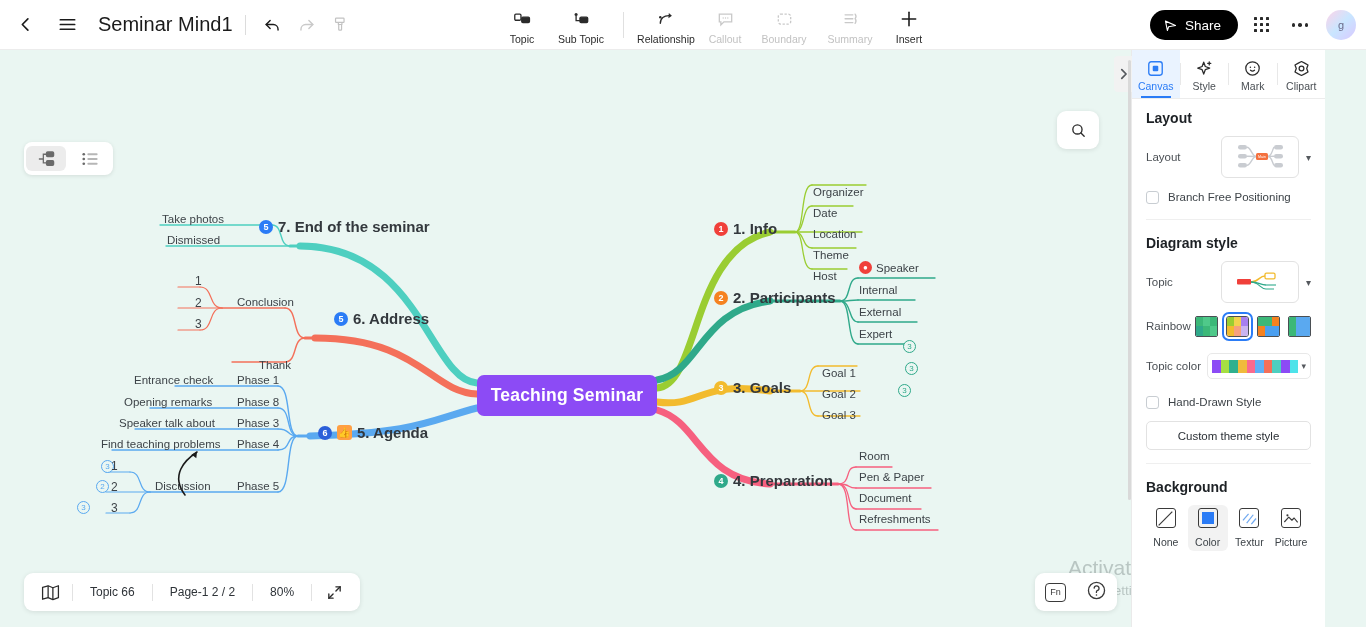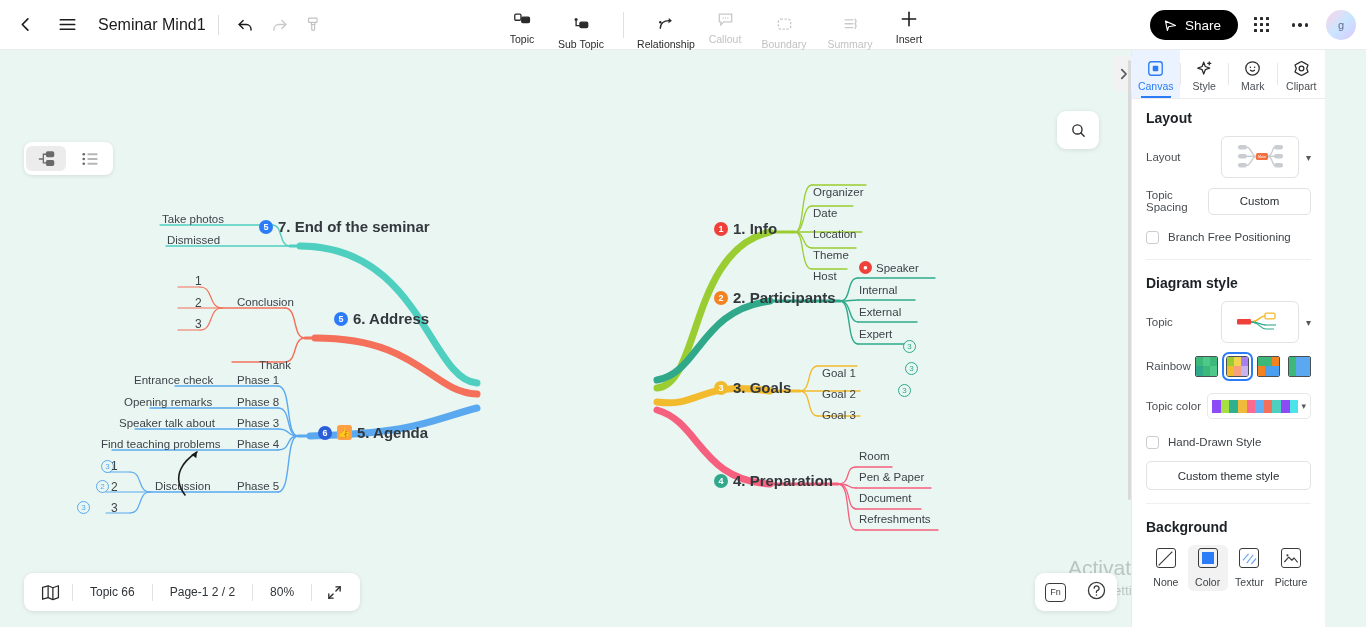--- a/index.html
+++ b/index.html
@@ -14,32 +14,32 @@
   
   .topbar{
     position:absolute; left:0; top:0; width:1366px; height:50px;
     background:#ffffff; display:flex; align-items:center;
     border-bottom:1px solid #ececec; z-index:40;
   }
   .tb-icon{ display:flex; align-items:center; justify-content:center; cursor:pointer; }
   .back-arrow{ width:34px; height:34px; margin-left:8px; }
   .hamburger{ width:34px; height:34px; margin-left:8px; }
   .doc-title{
-    font-size:16px; color:#1b1b1b; margin-left:14px; white-space:nowrap;
+    font-size:20px; color:#1b1b1b; margin-left:14px; white-space:nowrap;
   }
   .tb-divider{ width:1px; height:20px; background:#dcdcdc; margin:0 12px; }
 
   .undo, .redo, .brush{ width:30px; height:30px; margin-right:4px; }
 
   .tool-group{ position:absolute; left:496px; top:0; height:50px; display:flex; align-items:flex-start; }
   .tool{
     width:52px; height:50px; display:flex; flex-direction:column;
     align-items:center; justify-content:flex-start; padding-top:8px; cursor:pointer;
   }
-  .tool.wide{ width:66px;justify-content:flex-end; }
+  .tool.wide{ width:66px; }
   .tool .glyph{ height:22px; display:flex; align-items:center; justify-content:center; }
   .tool .lbl{ font-size:10.5px; color:#2b2b2b; margin-top:3px; white-space:nowrap;}
   .tool.disabled .lbl{ color:#c2c2c2; }
   .tool-sep{ width:1px; height:26px; background:#e0e0e0; margin:12px 9px 0 9px; }
 
   .share-btn{
     position:absolute; right:128px; top:10px;
     background:#000; color:#fff; border-radius:20px;
     height:30px; padding:0 17px 0 13px; display:flex; align-items:center; gap:7px;
     font-size:13.5px; cursor:pointer;
@@ -470,20 +470,21 @@
     </div>
   </div>
 
   <div class="searchbtn">
     <svg width="17" height="17" viewBox="0 0 24 24" fill="none" stroke="#2b2b2b" stroke-width="1.9" stroke-linecap="round">
         <circle cx="10.5" cy="10.5" r="6.5"></circle>
         <line x1="15.5" y1="15.5" x2="20" y2="20"></line>
       </svg>
   </div>
 
+  <div class="node central">Teaching Seminar</div>
 
   <div class="node main-topic" style="left:714px; top:170px;">
     <span class="badge" style="background:#f0403a">1</span>
     <span>1. Info</span>
   </div>
   <div class="node sub" style="left:813px; top:136px;">Organizer</div>
   <div class="node sub" style="left:813px; top:157px;">Date</div>
   <div class="node sub" style="left:813px; top:178px;">Location</div>
   <div class="node sub" style="left:813px; top:199px;">Theme</div>
   <div class="node sub" style="left:813px; top:220px;">Host</div>
@@ -670,24 +671,20 @@
             <path d="M28 15.5 C24 15.5 23 24.2 19 24.2"></path>
             <path d="M40 15.5 C44 15.5 45 6.2 46 6.2"></path>
             <path d="M40 15.5 L46 15.2"></path>
             <path d="M40 15.5 C44 15.5 45 24.2 46 24.2"></path>
           </g>
         </svg>
       </div>
       <div class="chev">▾</div>
     </div>
 
-    <div class="prow">
-      <div class="plbl">Topic Spacing</div>
-      <div class="custom-btn">Custom</div>
-    </div>
 
     <div class="chk-row">
       <div class="chkbox"></div>
       <span>Branch Free Positioning</span>
     </div>
     <div class="divider"></div>
   </div>
 
   <div class="psec">
     <h3>Diagram style</h3>

